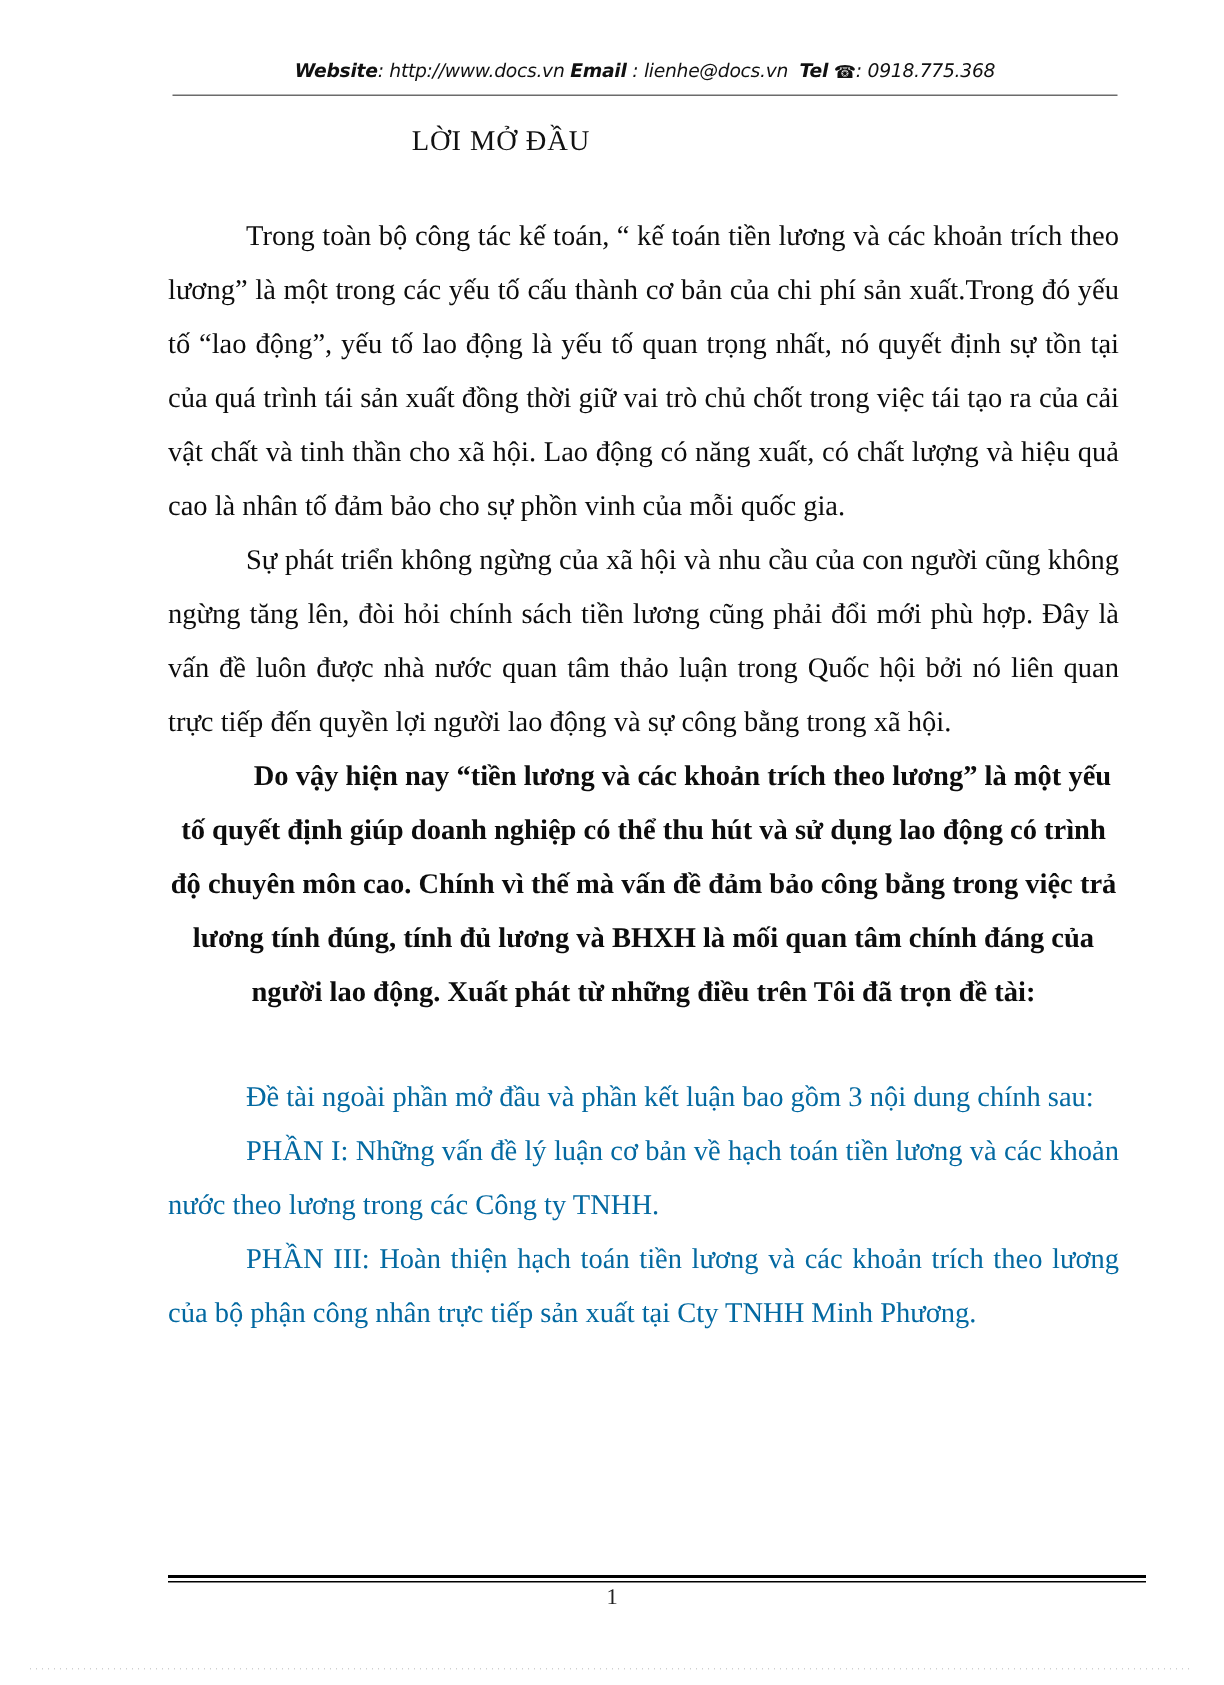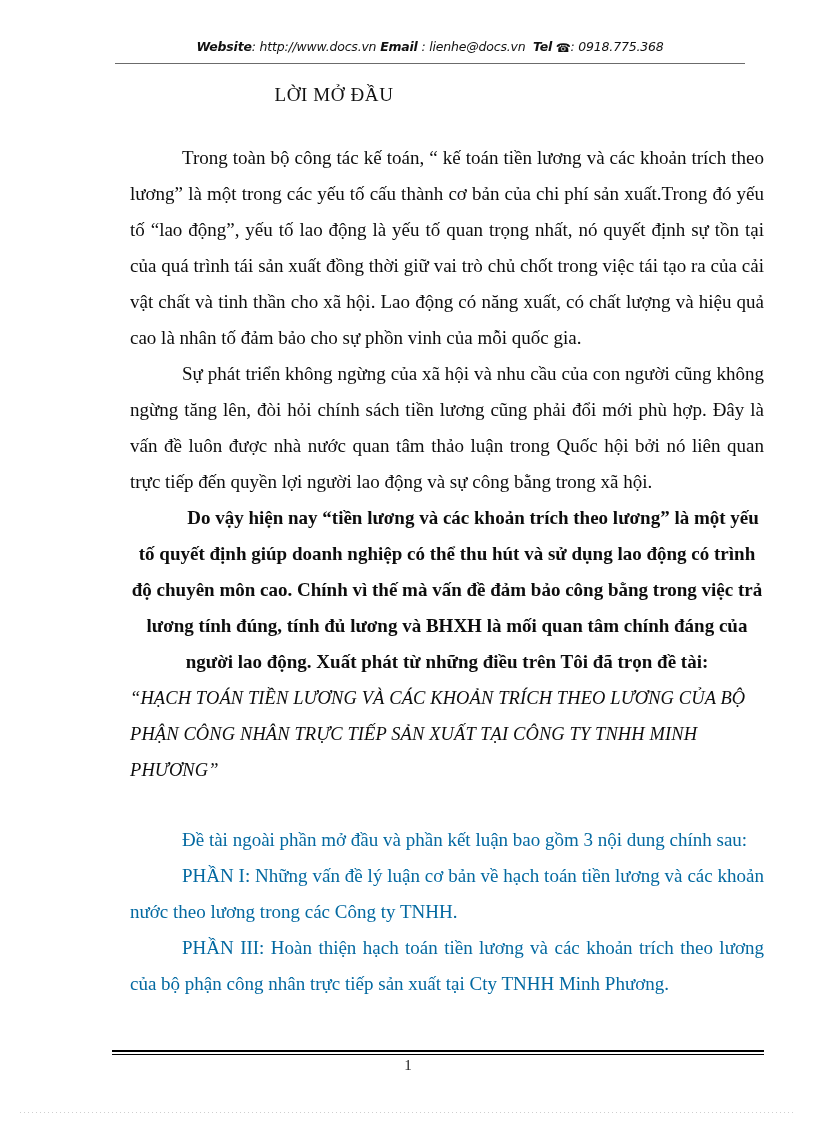--- a/index.html
+++ b/index.html
@@ -71,21 +71,21 @@
     width: 668px;
     text-align: center;
     font-size: 19px;
     letter-spacing: 0.6px;
     color: #111111;
   }
 
   
   .body-area {
     position: absolute;
-    left: 130px;
+    left: 112px;
     top: 140px;
     width: 634px;
   }
   p.para {
     margin: 0;
     text-align: justify;
     text-justify: inter-word;
     font-size: 19px;
     line-height: 36px;
     color: #0d0d0d;
@@ -170,21 +170,20 @@
   <div class="header-rule"></div>
 
   <div class="doc-title">LỜI MỞ ĐẦU</div>
 
   <div class="body-area">
 
     <p class="para">Trong toàn bộ công tác kế toán, “ kế toán tiền lương và các khoản trích theo lương” là một trong các yếu tố cấu thành cơ bản của chi phí sản xuất.Trong đó yếu tố “lao động”, yếu tố lao động là yếu tố quan trọng nhất, nó quyết định sự tồn tại của quá trình tái sản xuất đồng thời giữ vai trò chủ chốt trong việc tái tạo ra của cải vật chất và tinh thần cho xã hội. Lao động có năng xuất, có chất lượng và hiệu quả cao là nhân tố đảm bảo cho sự phồn vinh của mỗi quốc gia.</p>
     <p class="para">Sự phát triển không ngừng của xã hội và nhu cầu của con người cũng không ngừng tăng lên, đòi hỏi chính sách tiền lương cũng phải đổi mới phù hợp. Đây là vấn đề luôn được nhà nước quan tâm thảo luận trong Quốc hội bởi nó liên quan trực tiếp đến quyền lợi người lao động và sự công bằng trong xã hội.</p>
     <p class="para last-left">Do vậy hiện nay “tiền lương và các khoản trích theo lương” là một yếu tố quyết định giúp doanh nghiệp có thể thu hút và sử dụng lao động có trình độ chuyên môn cao. Chính vì thế mà vấn đề đảm bảo công bằng trong việc trả lương tính đúng, tính đủ lương và BHXH là mối quan tâm chính đáng của người lao động. Xuất phát từ những điều trên Tôi đã trọn đề tài:</p>
 
-    <p class="title-block">“HẠCH TOÁN TIỀN LƯƠNG VÀ CÁC KHOẢN TRÍCH THEO LƯƠNG CỦA BỘ PHẬN CÔNG NHÂN TRỰC TIẾP SẢN XUẤT TẠI CÔNG TY TNHH MINH PHƯƠNG”</p>
 
     <div class="spacer-block"></div>
 
     <p class="section">Đề tài ngoài phần mở đầu và phần kết luận bao gồm  3 nội dung chính sau:</p>
     <p class="section">PHẦN I: Những vấn đề lý luận  cơ bản về hạch toán tiền lương và các khoản nước theo lương trong các Công ty TNHH.</p>
     <p class="section">PHẦN III: Hoàn thiện hạch toán tiền lương và các khoản trích theo lương của bộ phận công nhân trực tiếp sản xuất tại Cty TNHH Minh Phương.</p>
 
   </div>
 
   <div class="footer-rule-thick"></div>

